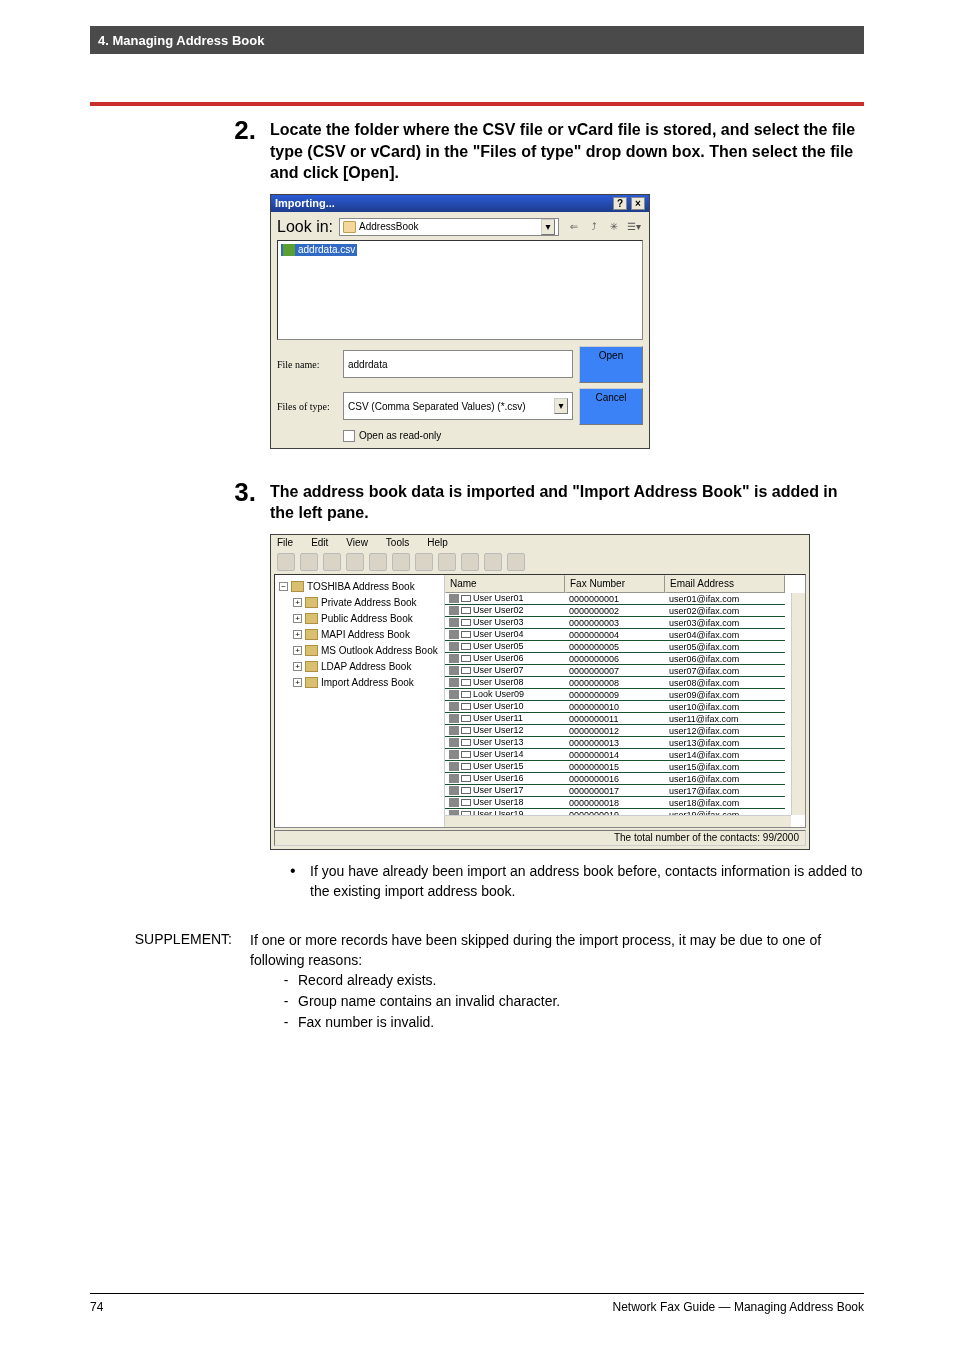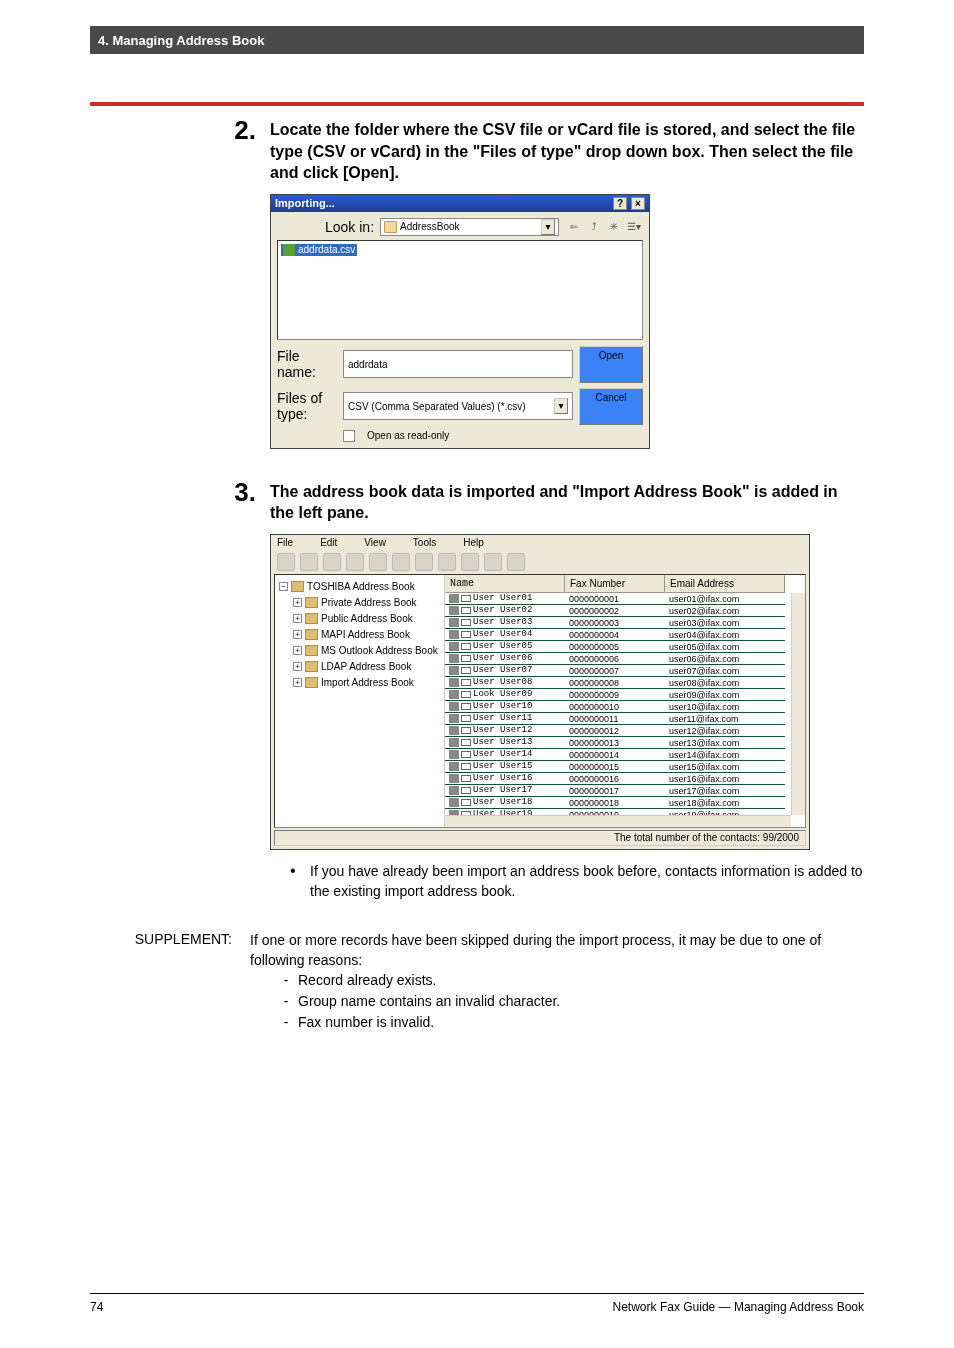--- a/index.html
+++ b/index.html
@@ -22,52 +22,52 @@
   .reason-item { display: flex; }
   .reason-dash { width: 24px; text-align: center; }
   .footer { position: absolute; bottom: 34px; left: 90px; right: 90px; border-top: 1px solid #000; padding-top: 6px; display: flex; justify-content: space-between; font-size: 12px; }
 
   
   .dialog1 { width: 380px; margin-top: 10px; margin-bottom: 10px; background: #ece9d8; border: 1px solid #404040; font-size: 10px; font-family: Tahoma, sans-serif; }
   .dlg-title { background: linear-gradient(#2a5bd7, #1e3c8c); color: #fff; padding: 2px 4px; display: flex; justify-content: space-between; align-items: center; font-weight: bold; font-size: 11px; }
   .dlg-title-btns span { display: inline-block; background: #ece9d8; color: #000; width: 14px; height: 13px; text-align: center; line-height: 12px; font-size: 10px; border: 1px solid #888; margin-left: 1px; }
   .dlg-body { padding: 6px; }
   .lookin-row { display: flex; align-items: center; gap: 6px; margin-bottom: 4px; }
-  .lookin-label { font-size: 14px; margin-left: 48px; }
+  .lookin-label { font-size: 16px; }
   .lookin-drop { flex: 1; border: 1px solid #888; background: #fff; height: 18px; display: flex; align-items: center; padding: 0 3px; gap: 3px; }
   .folder-icon { width: 13px; height: 12px; background: #f4d79a; border: 1px solid #c0a050; border-radius: 1px; }
   .file-area { border: 1px inset #888; background: #fff; height: 100px; margin-bottom: 6px; padding: 3px; }
   .file-entry { display: inline-flex; align-items: center; gap: 3px; background: #316ac5; color: #fff; padding: 0 2px; font-size: 10px; }
   .file-icon { width: 12px; height: 12px; background: #5aa030; display: inline-block; }
   .field-row { display: flex; align-items: center; gap: 6px; margin-bottom: 5px; }
-  .field-label { width: 60px; font-size: 14px; }
+  .field-label { width: 60px; font-size: 10px; font-family: Liberation Serif, serif; }
   .field-input { flex: 1; border: 1px solid #888; background: #fff; height: 28px; padding: 0 4px; display: flex; align-items: center; overflow: hidden; white-space: nowrap; }
   .field-btn { width: 64px; height: 37px; border: 1px outset #ccc; background: #3b82f6; text-align: center; line-height: 18px; font-size: 10px; }
-  .checkbox-row { display: flex; align-items: center; gap: 12px; font-size: 10px; margin-left: 66px; }
+  .checkbox-row { display: flex; align-items: center; gap: 4px; font-size: 10px; margin-left: 66px; }
   .chk { width: 12px; height: 12px; border: 1px solid #888; background: #fff; }
   .drop-caret { margin-left: auto; width: 14px; height: 16px; border: 1px outset #ccc; background: #ece9d8; text-align: center; line-height: 14px; }
   .nav-icons { display: flex; gap: 2px; }
   .nav-ico { width: 18px; height: 18px; border: 1px solid transparent; text-align: center; line-height: 16px; color: #555; }
 
   
   .dialog2 { width: 540px; margin-top: 10px; background: #ece9d8; border: 1px solid #404040; font-size: 10px; font-family: Tahoma, sans-serif; }
-  .menu-bar { display: flex; gap: 27px; padding: 2px 6px; font-size: 10px; }
+  .menu-bar { display: flex; gap: 18px; padding: 2px 6px; font-size: 10px; }
   .toolbar { padding: 3px 6px; display: flex; gap: 5px; }
   .tool-ico { width: 18px; height: 18px; background: #d9d4c5; border: 1px solid #bbb; border-radius: 2px; }
   .main-pane { display: flex; background: #fff; border: 1px inset #888; margin: 0 3px; height: 254px; }
   .tree-pane { width: 170px; border-right: 1px solid #ccc; padding: 4px; overflow: hidden; }
   .tree-node { display: flex; align-items: center; gap: 3px; font-size: 10px; line-height: 16px; white-space: nowrap; }
   .tree-exp { width: 9px; height: 9px; border: 1px solid #888; text-align: center; line-height: 7px; font-size: 8px; }
   .tree-ico { width: 13px; height: 11px; background: #d8c070; border: 1px solid #b09040; }
   .list-pane { flex: 1; overflow: hidden; position: relative; }
   .list-header { display: flex; position: sticky; top: 0; }
   .list-header .col { border: 1px outset #ece9d8; background: #ece9d8; height: 18px; line-height: 16px; font-size: 10px; padding-left: 4px; overflow: hidden; }
   .list-row { display: flex; height: 12px; font-size: 9px; line-height: 12px; }
   .list-row .col { padding-left: 4px; overflow: hidden; white-space: nowrap; border-bottom: 1px solid #14532d; }
-  .col-name { width: 120px; display: flex; align-items: center; gap: 2px; font-family: Liberation Mono, monospace; }
+  .col-name { width: 120px; display: flex; align-items: center; gap: 2px; }
   .col-fax { width: 100px; }
   .col-email { width: 120px; }
   .row-ico1 { width: 10px; height: 9px; background: #888; display: inline-block; }
   .row-ico2 { width: 10px; height: 7px; background: #fff; border: 1px solid #666; display: inline-block; }
   .status-bar { display: flex; justify-content: flex-end; border: 1px inset #ccc; margin: 2px 3px 3px; padding: 1px 6px; font-size: 10px; height: 16px; align-items: center; }
   .scroll-v { position: absolute; right: 0; top: 18px; bottom: 12px; width: 14px; background: #ece9d8; border-left: 1px solid #ccc; }
   .scroll-h { position: absolute; bottom: 0; left: 0; right: 14px; height: 12px; background: #ece9d8; border-top: 1px solid #ccc; }
 </style>
 </head>
 <body>

